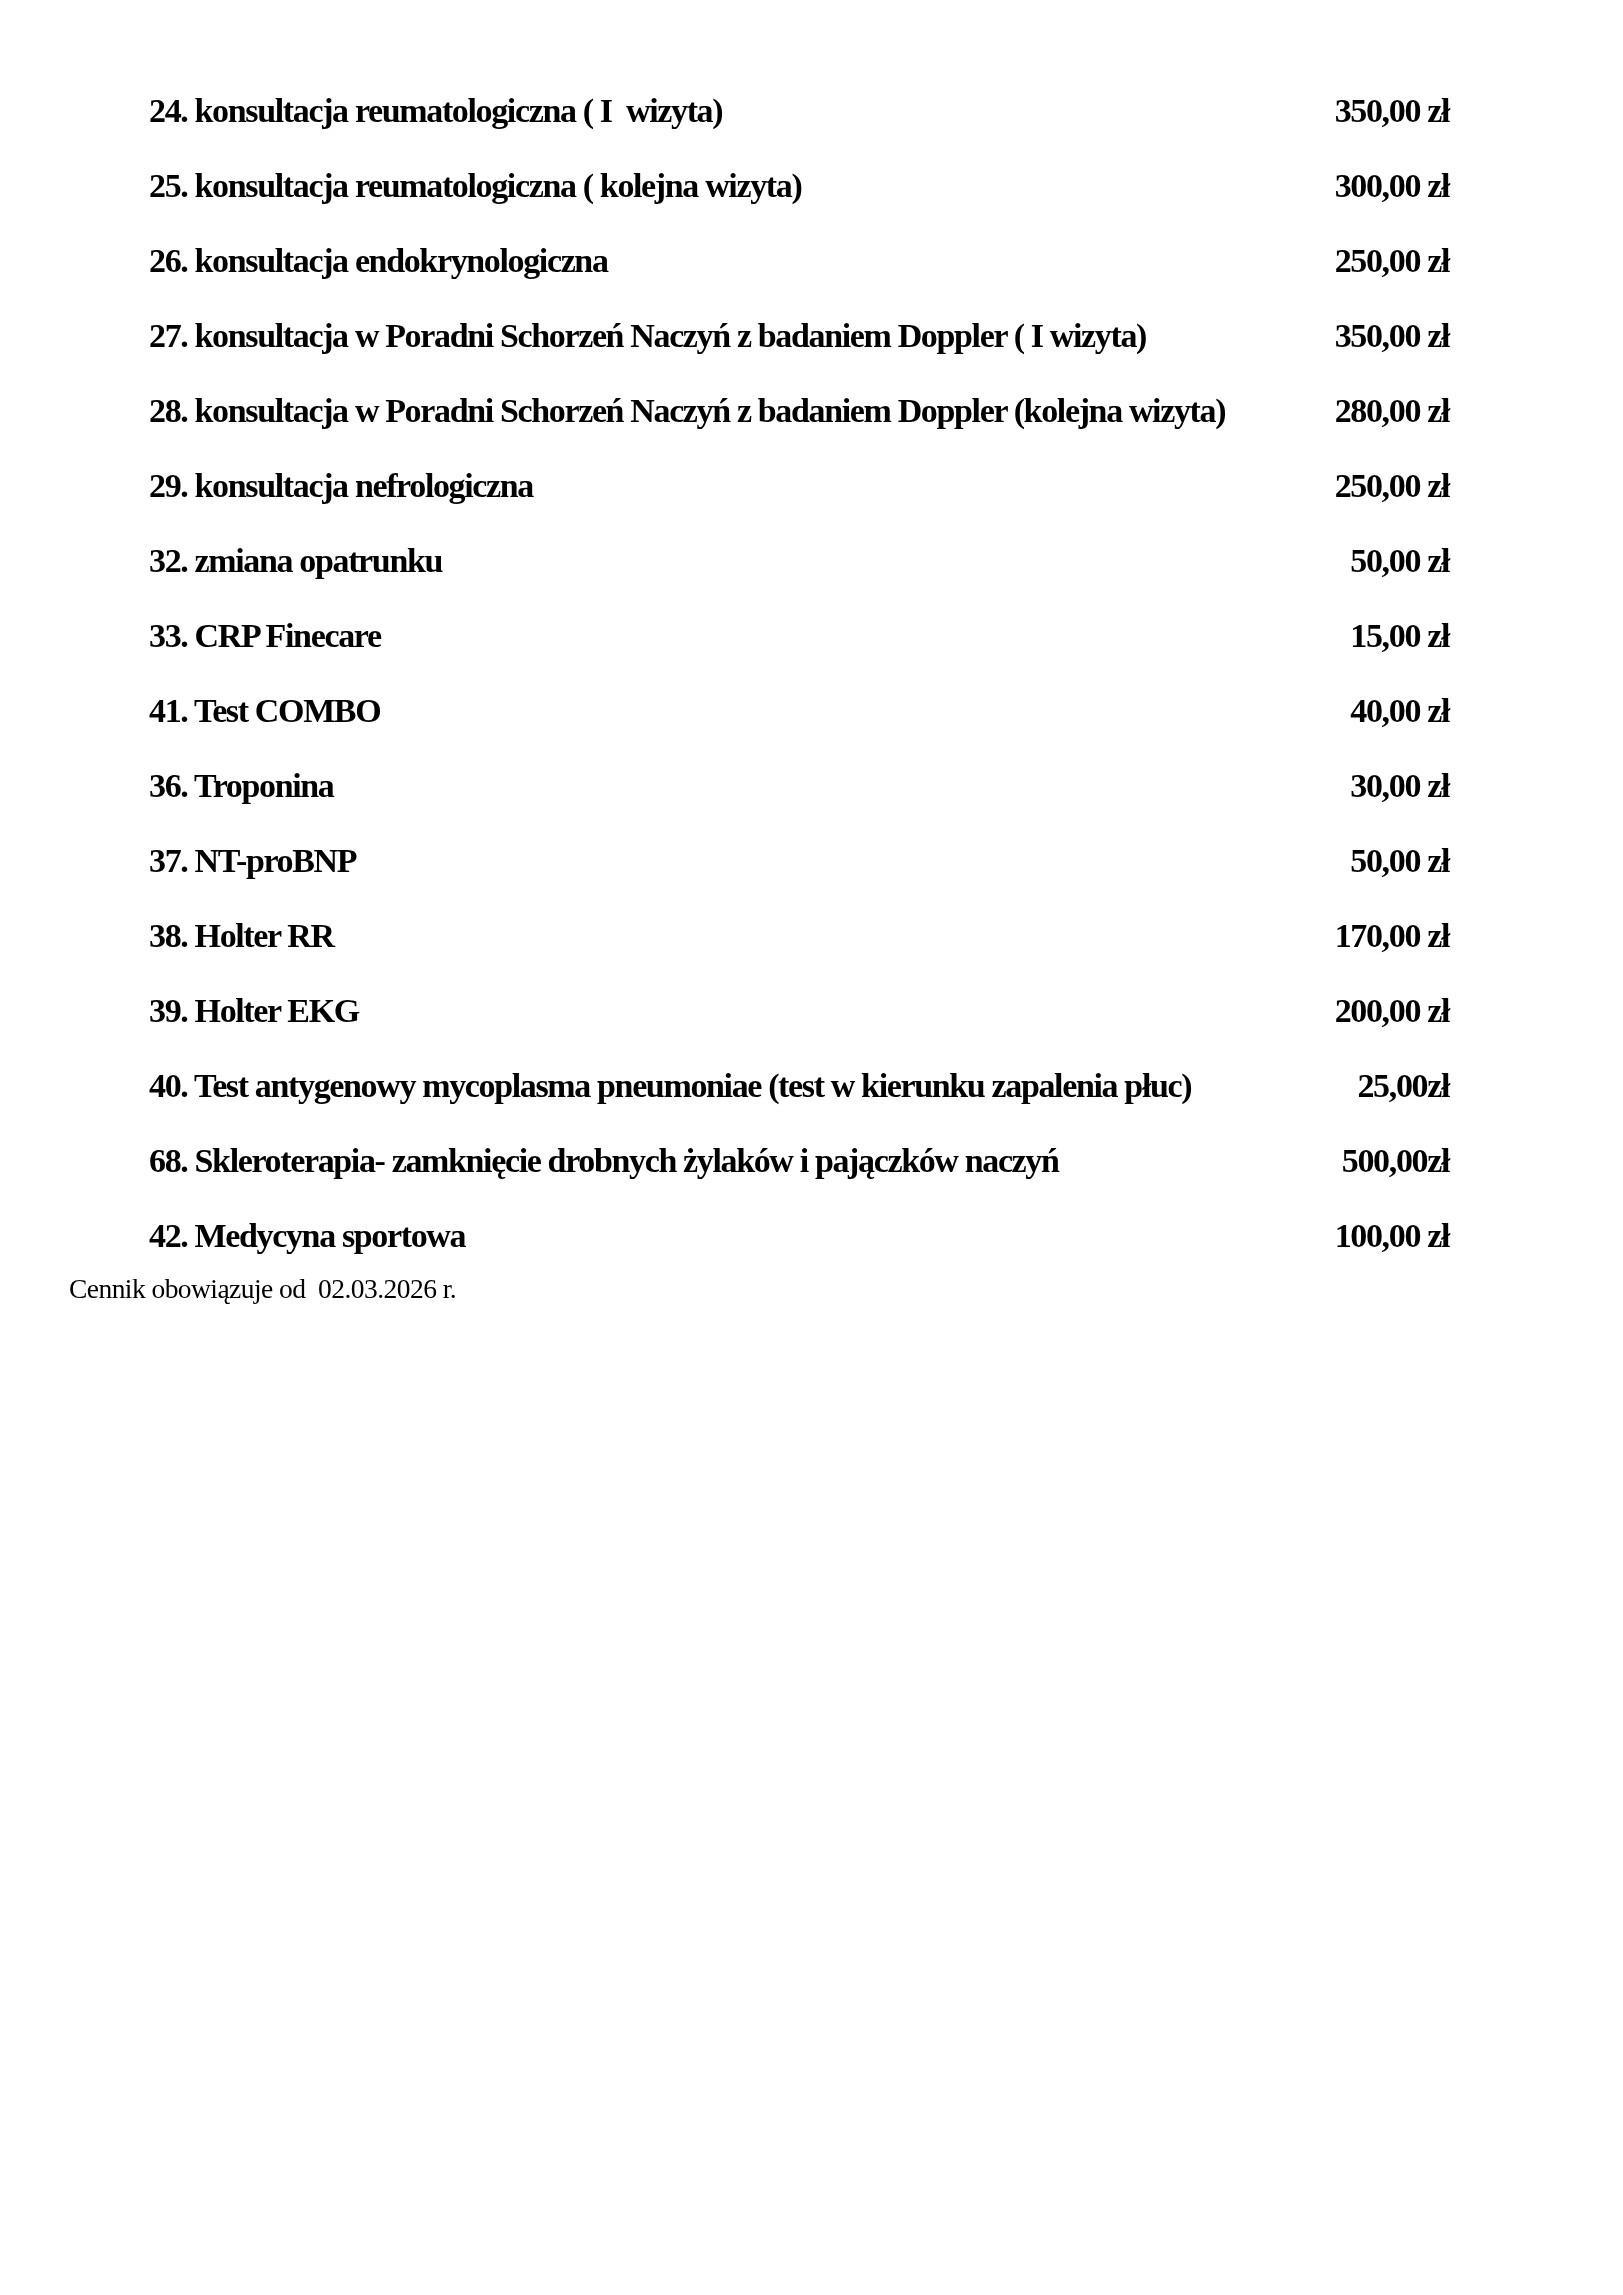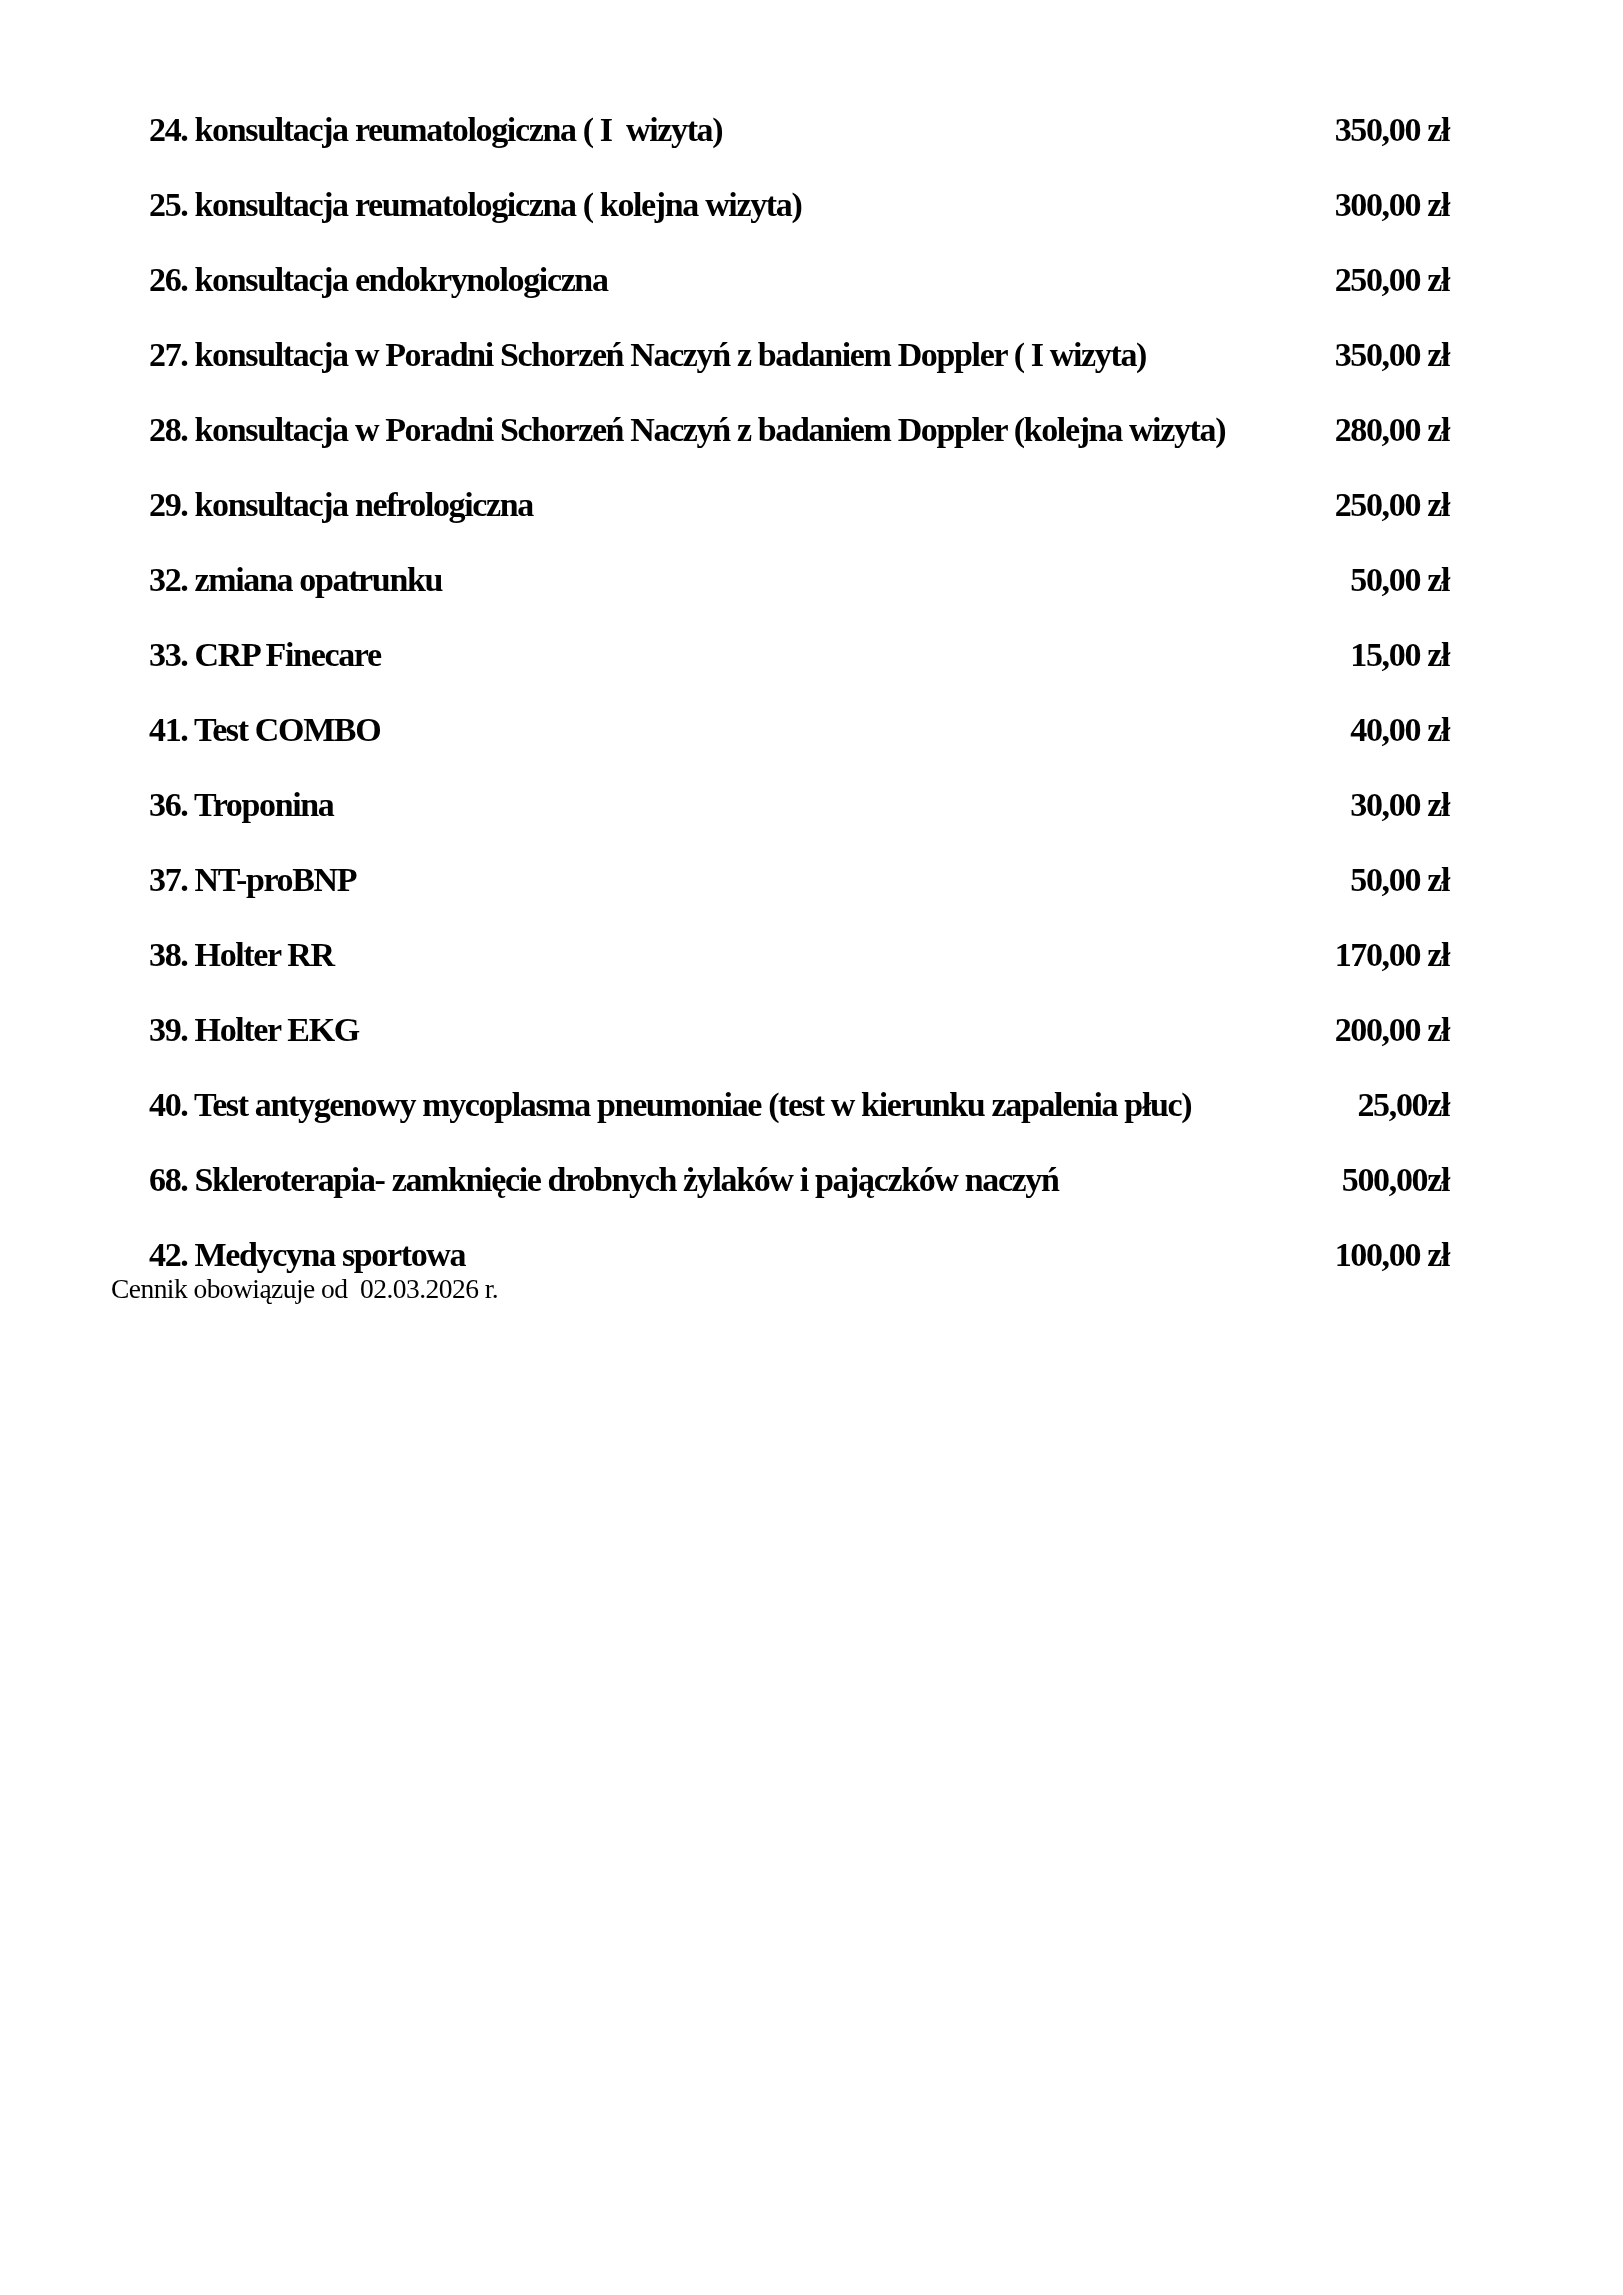--- a/index.html
+++ b/index.html
@@ -17,36 +17,36 @@
     overflow: hidden;
     box-sizing: border-box;
   }
   .price-list {
     padding: 73px 174px 0 149px;
   }
   .row {
     height: 75px;
     display: flex;
     justify-content: space-between;
-    align-items: flex-end;
+    align-items: center;
   }
   .row .cell {
     font-size: 34px;
     font-weight: bold;
     line-height: 1.1;
     letter-spacing: -0.04em;
     white-space: pre-wrap;
   }
   .row .price {
     white-space: nowrap;
     margin-left: 21px;
     text-align: right;
   }
   .footer-note {
-    padding-left: 111px;
+    padding-left: 69px;
     margin-top: 1.3px;
     font-size: 27.5px;
     font-weight: normal;
     line-height: 1.1;
     letter-spacing: -0.02em;
     white-space: pre-wrap;
   }
 </style>
 </head>
 <body>

